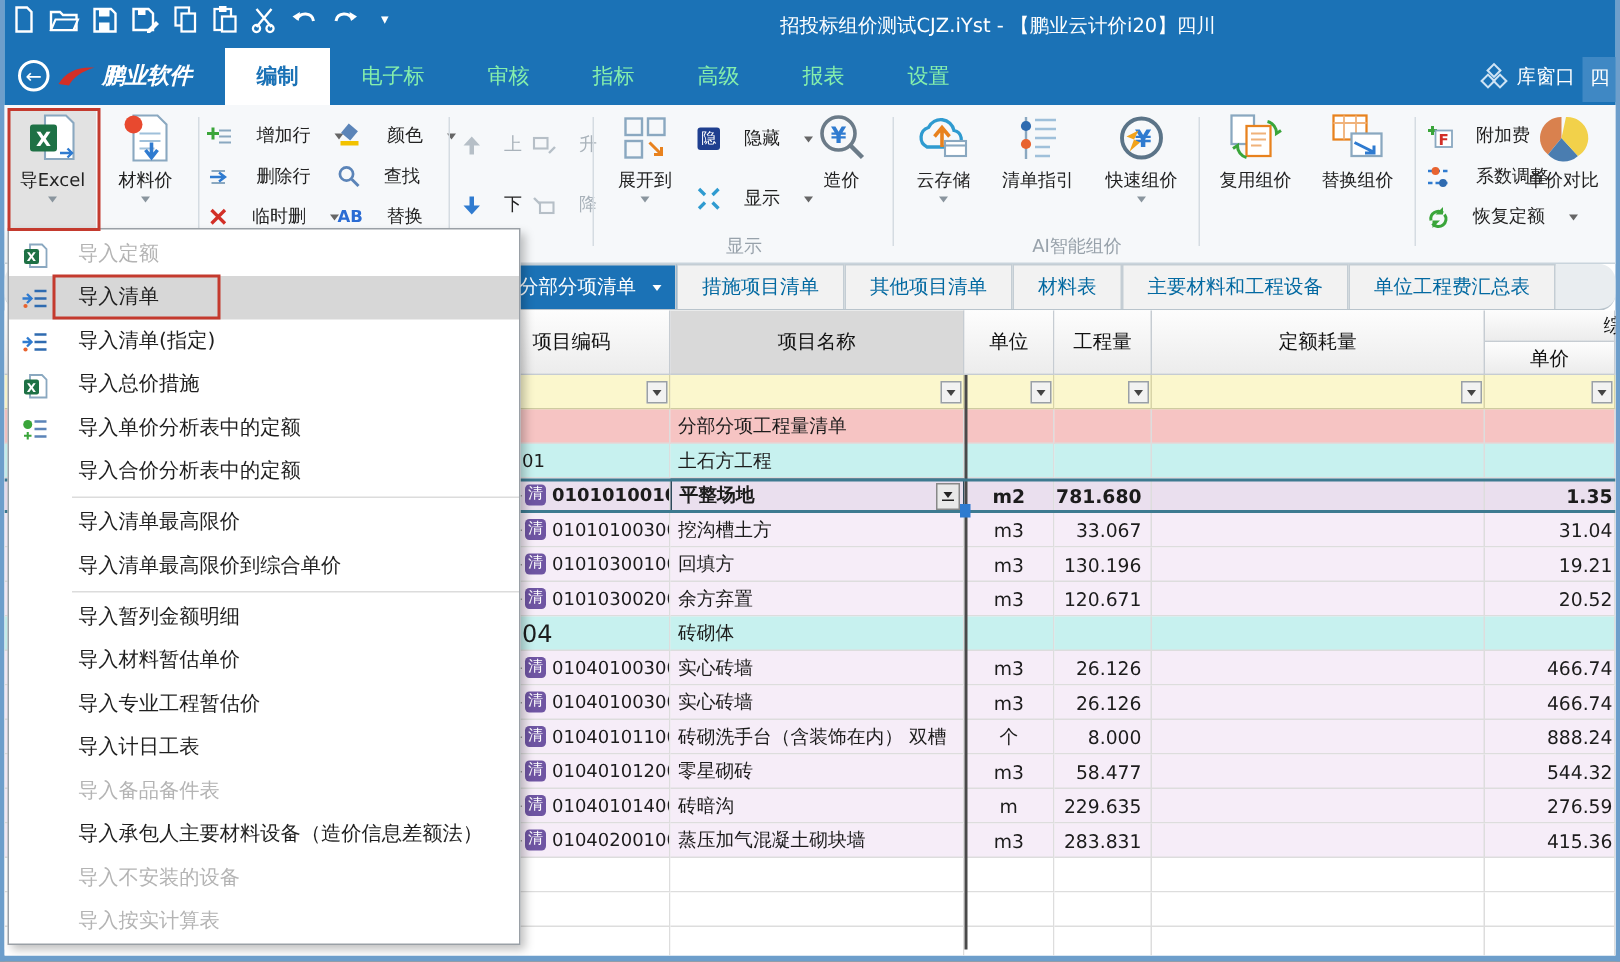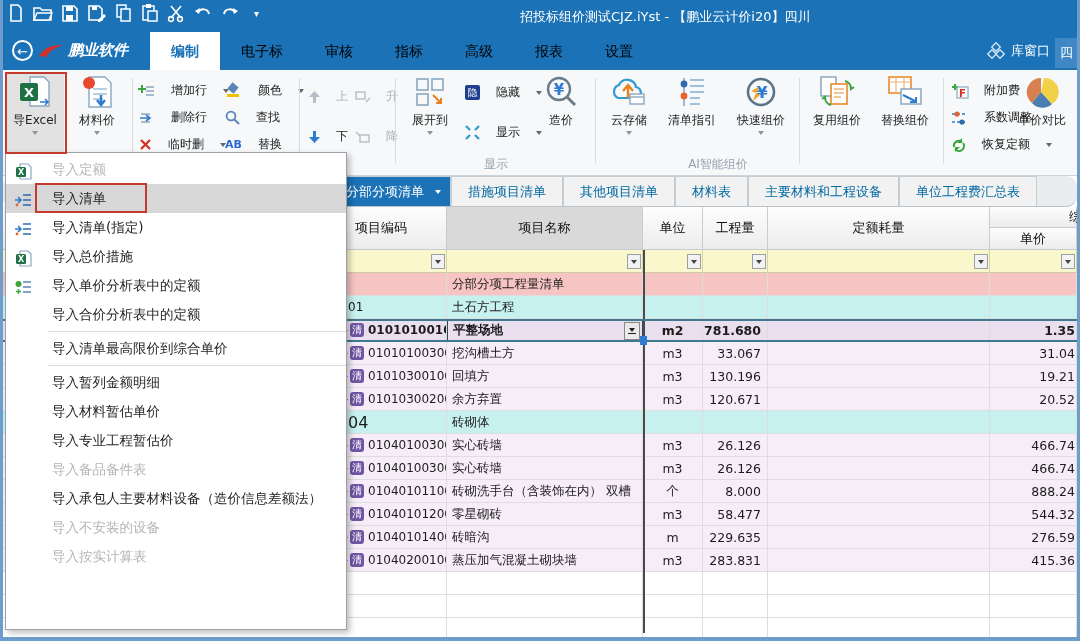--- a/index.html
+++ b/index.html
@@ -12,21 +12,21 @@
   .qat{position:absolute;left:8px;top:4px;display:flex;gap:9px;align-items:center;}
   .qat svg{display:block;}
   .win-title{position:absolute;left:520px;top:8px;color:#fff;font-size:13px;white-space:nowrap;}
   
   .navbar{position:absolute;left:-3px;top:32px;width:1080px;height:38px;background:#1b72b6;}
   .backbtn{position:absolute;left:12px;top:8px;width:21px;height:21px;border:2px solid #fff;border-radius:50%;
            color:#fff;font-size:13px;line-height:19px;text-align:center;box-sizing:border-box;}
   .brand{position:absolute;left:68px;top:9px;color:#fff;font-size:15px;font-weight:bold;font-style:italic;}
   .swoosh{position:absolute;left:38px;top:10px;}
   .navtabs{position:absolute;left:150px;top:0;height:38px;display:flex;}
-  .navtab{height:38px;line-height:38px;padding:0 21px;color:#000000;font-size:14px;}
+  .navtab{height:38px;line-height:38px;padding:0 21px;color:#86efac;font-size:14px;}
   .navtab.active{background:#fff;color:#1b72b6;font-weight:bold;}
   .nav-right{position:absolute;right:30px;top:10px;color:#fff;font-size:13px;display:flex;gap:6px;align-items:center;}
   .corner-box{position:absolute;right:-3px;top:6px;width:23px;height:30px;background:#3f88c4;color:#fff;
               font-size:13px;line-height:30px;padding-left:5px;overflow:hidden;}
   
   .ribbon{position:absolute;left:0;top:70px;width:1074px;height:106px;background:#f6f8fa;border-bottom:1px solid #c9d4dc;box-sizing:border-box;}
   .sep{position:absolute;top:8px;height:86px;width:1px;background:#d5dce2;}
   .bb{position:absolute;top:4px;display:flex;flex-direction:column;align-items:center;gap:2px;}
   .bb .ic{height:36px;display:flex;align-items:center;justify-content:center;}
   .bb .lb{font-size:12px;color:#222;white-space:nowrap;}
@@ -697,24 +697,26 @@
             <rect x="1" y="4" width="10" height="10" rx="1.5" fill="#1e7145"></rect>
             <text x="6" y="12" font-size="8" fill="#fff" text-anchor="middle" font-weight="bold">X</text>
           </svg></span><span>导入总价措施</span></div>
       <div class="mi"><span class="mic"><svg width="17" height="17">
             <path d="M8 3h8M8 8h8M8 13h8" stroke="#5b84b8" stroke-width="1.6"></path>
             <circle cx="3.5" cy="5" r="3" fill="#3aa53a"></circle>
             <path d="M3.5 10v5M1 12.5h5" stroke="#3aa53a" stroke-width="1.4"></path>
           </svg></span><span>导入单价分析表中的定额</span></div>
       <div class="mi"><span>导入合价分析表中的定额</span></div>
       <div class="msep"></div>
+      <div class="mi"><span>导入清单最高限价</span></div>
       <div class="mi"><span>导入清单最高限价到综合单价</span></div>
       <div class="msep"></div>
       <div class="mi"><span>导入暂列金额明细</span></div>
       <div class="mi"><span>导入材料暂估单价</span></div>
       <div class="mi"><span>导入专业工程暂估价</span></div>
+      <div class="mi"><span>导入计日工表</span></div>
       <div class="mi dis"><span>导入备品备件表</span></div>
       <div class="mi"><span>导入承包人主要材料设备（造价信息差额法）</span></div>
       <div class="mi dis"><span>导入不安装的设备</span></div>
       <div class="mi dis"><span>导入按实计算表</span></div>
     </div>
 
 </div>
 
 </body></html>

